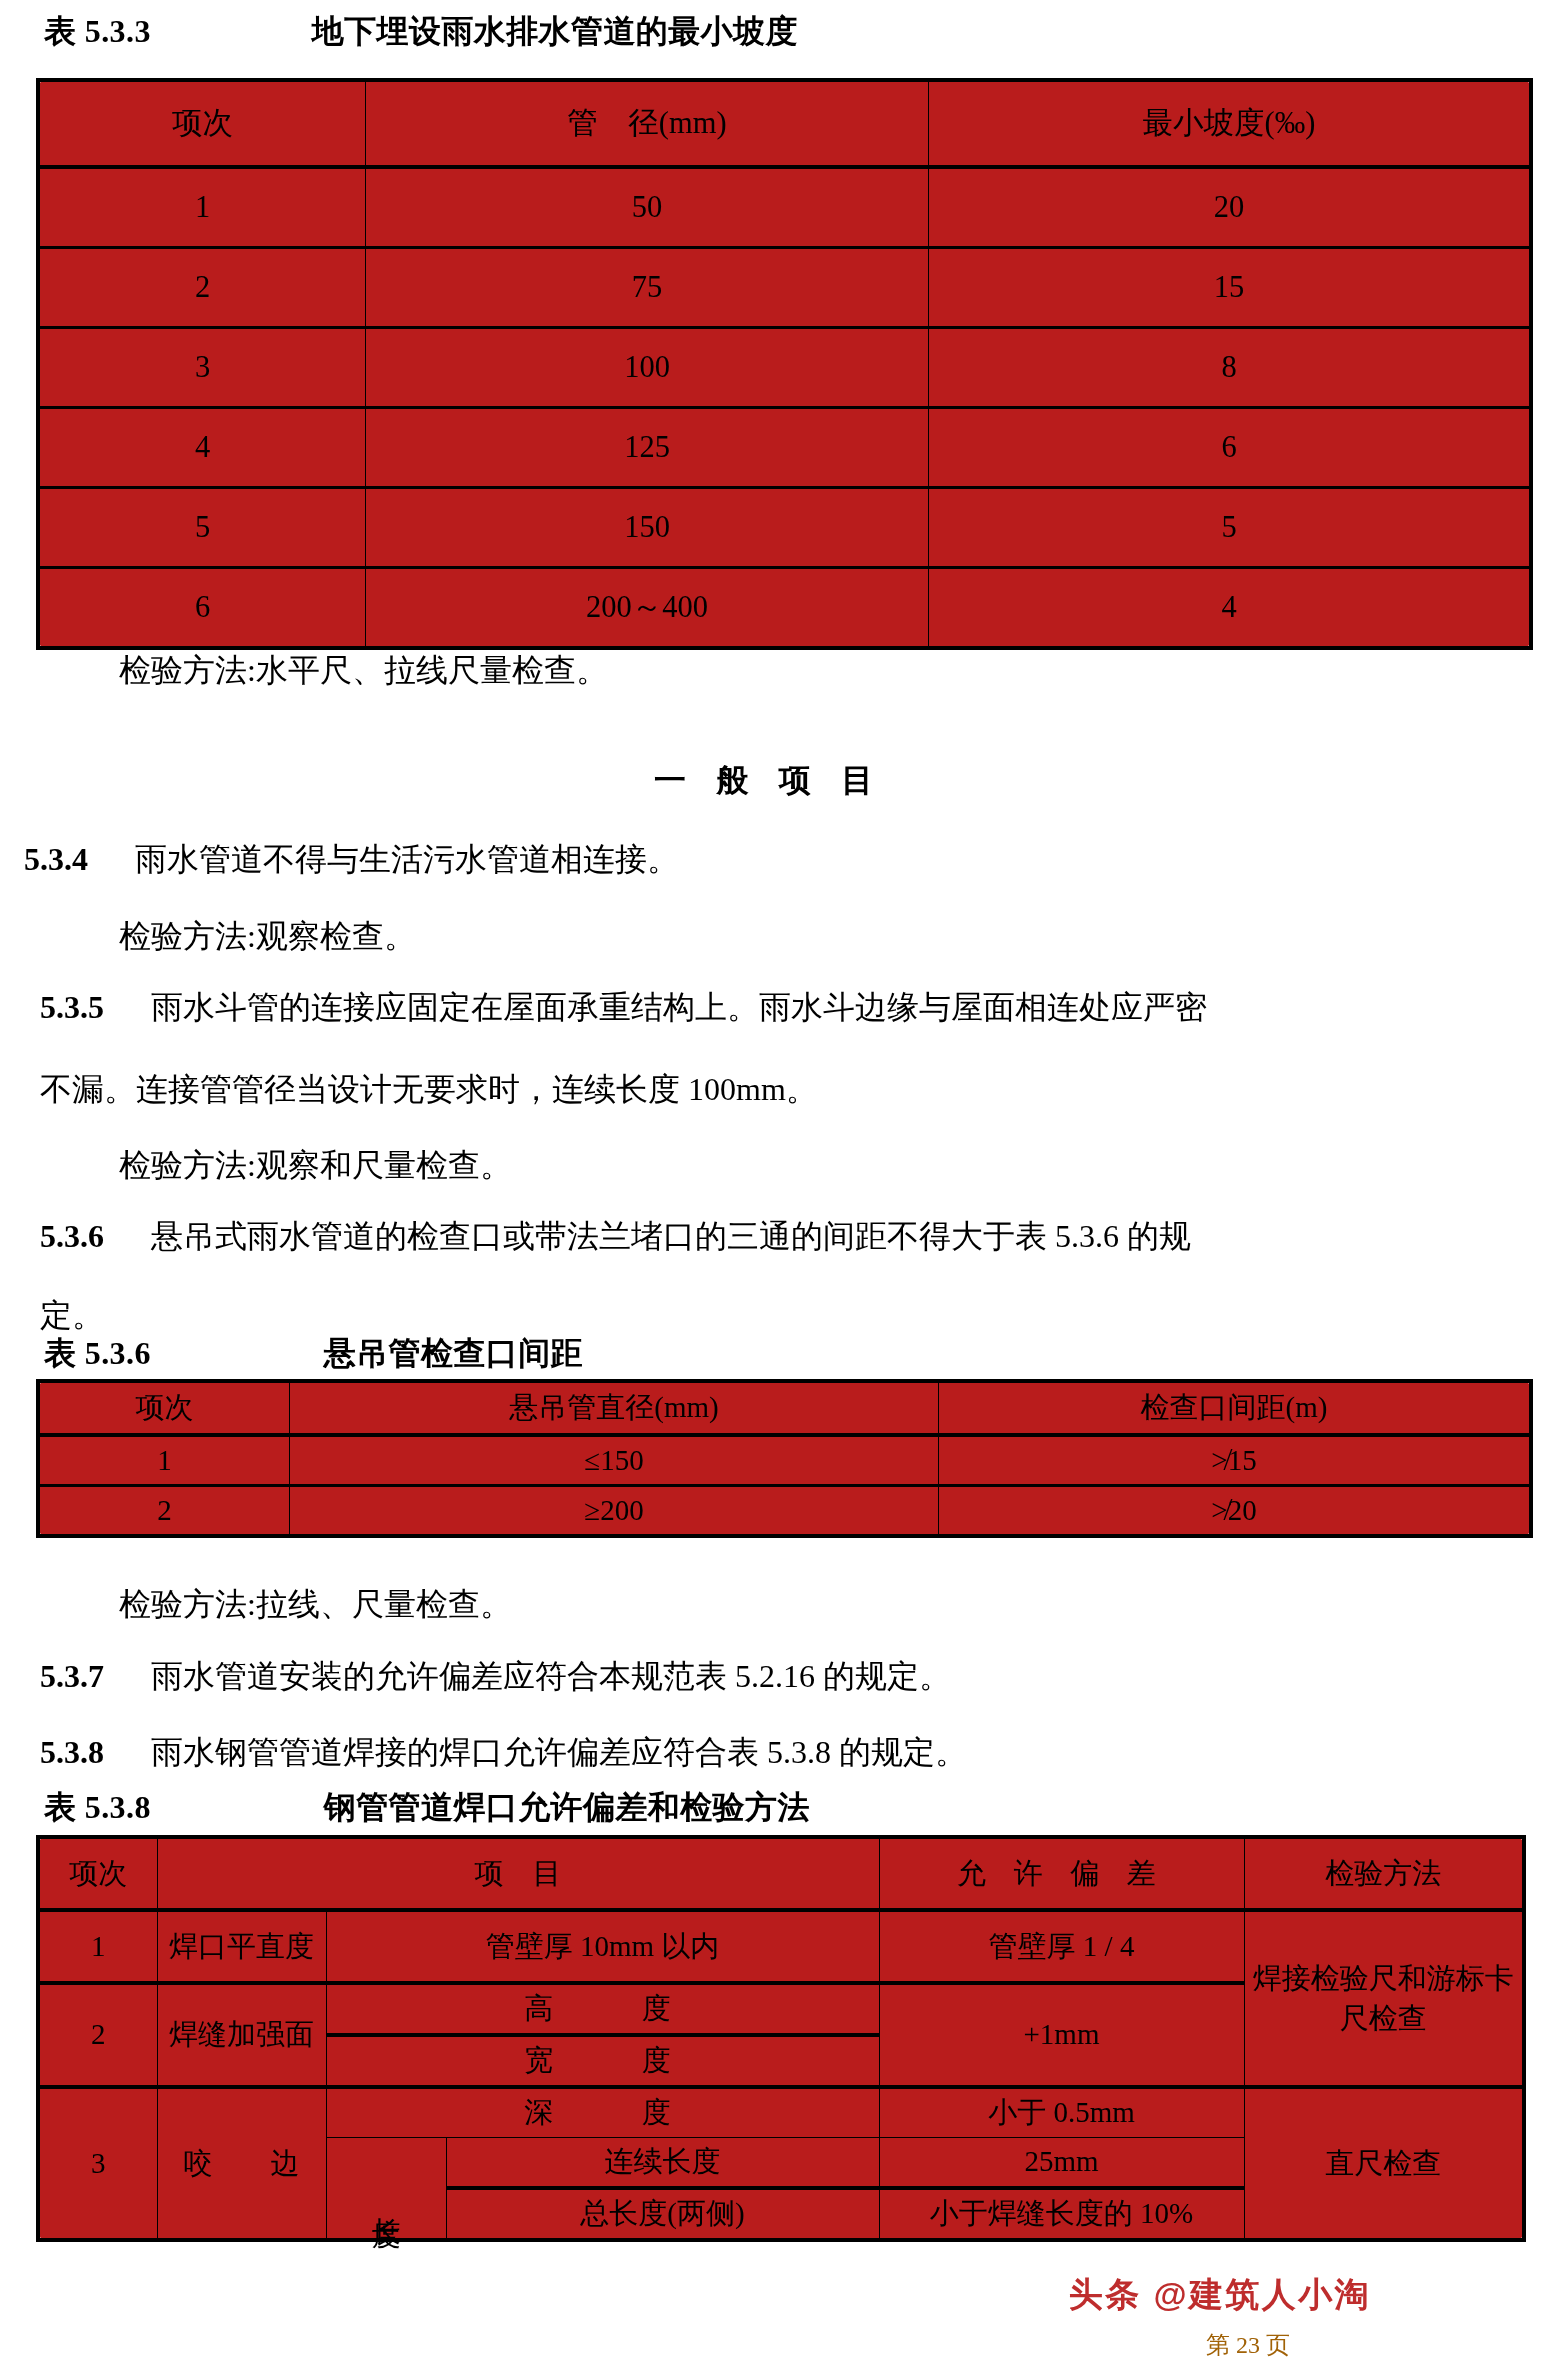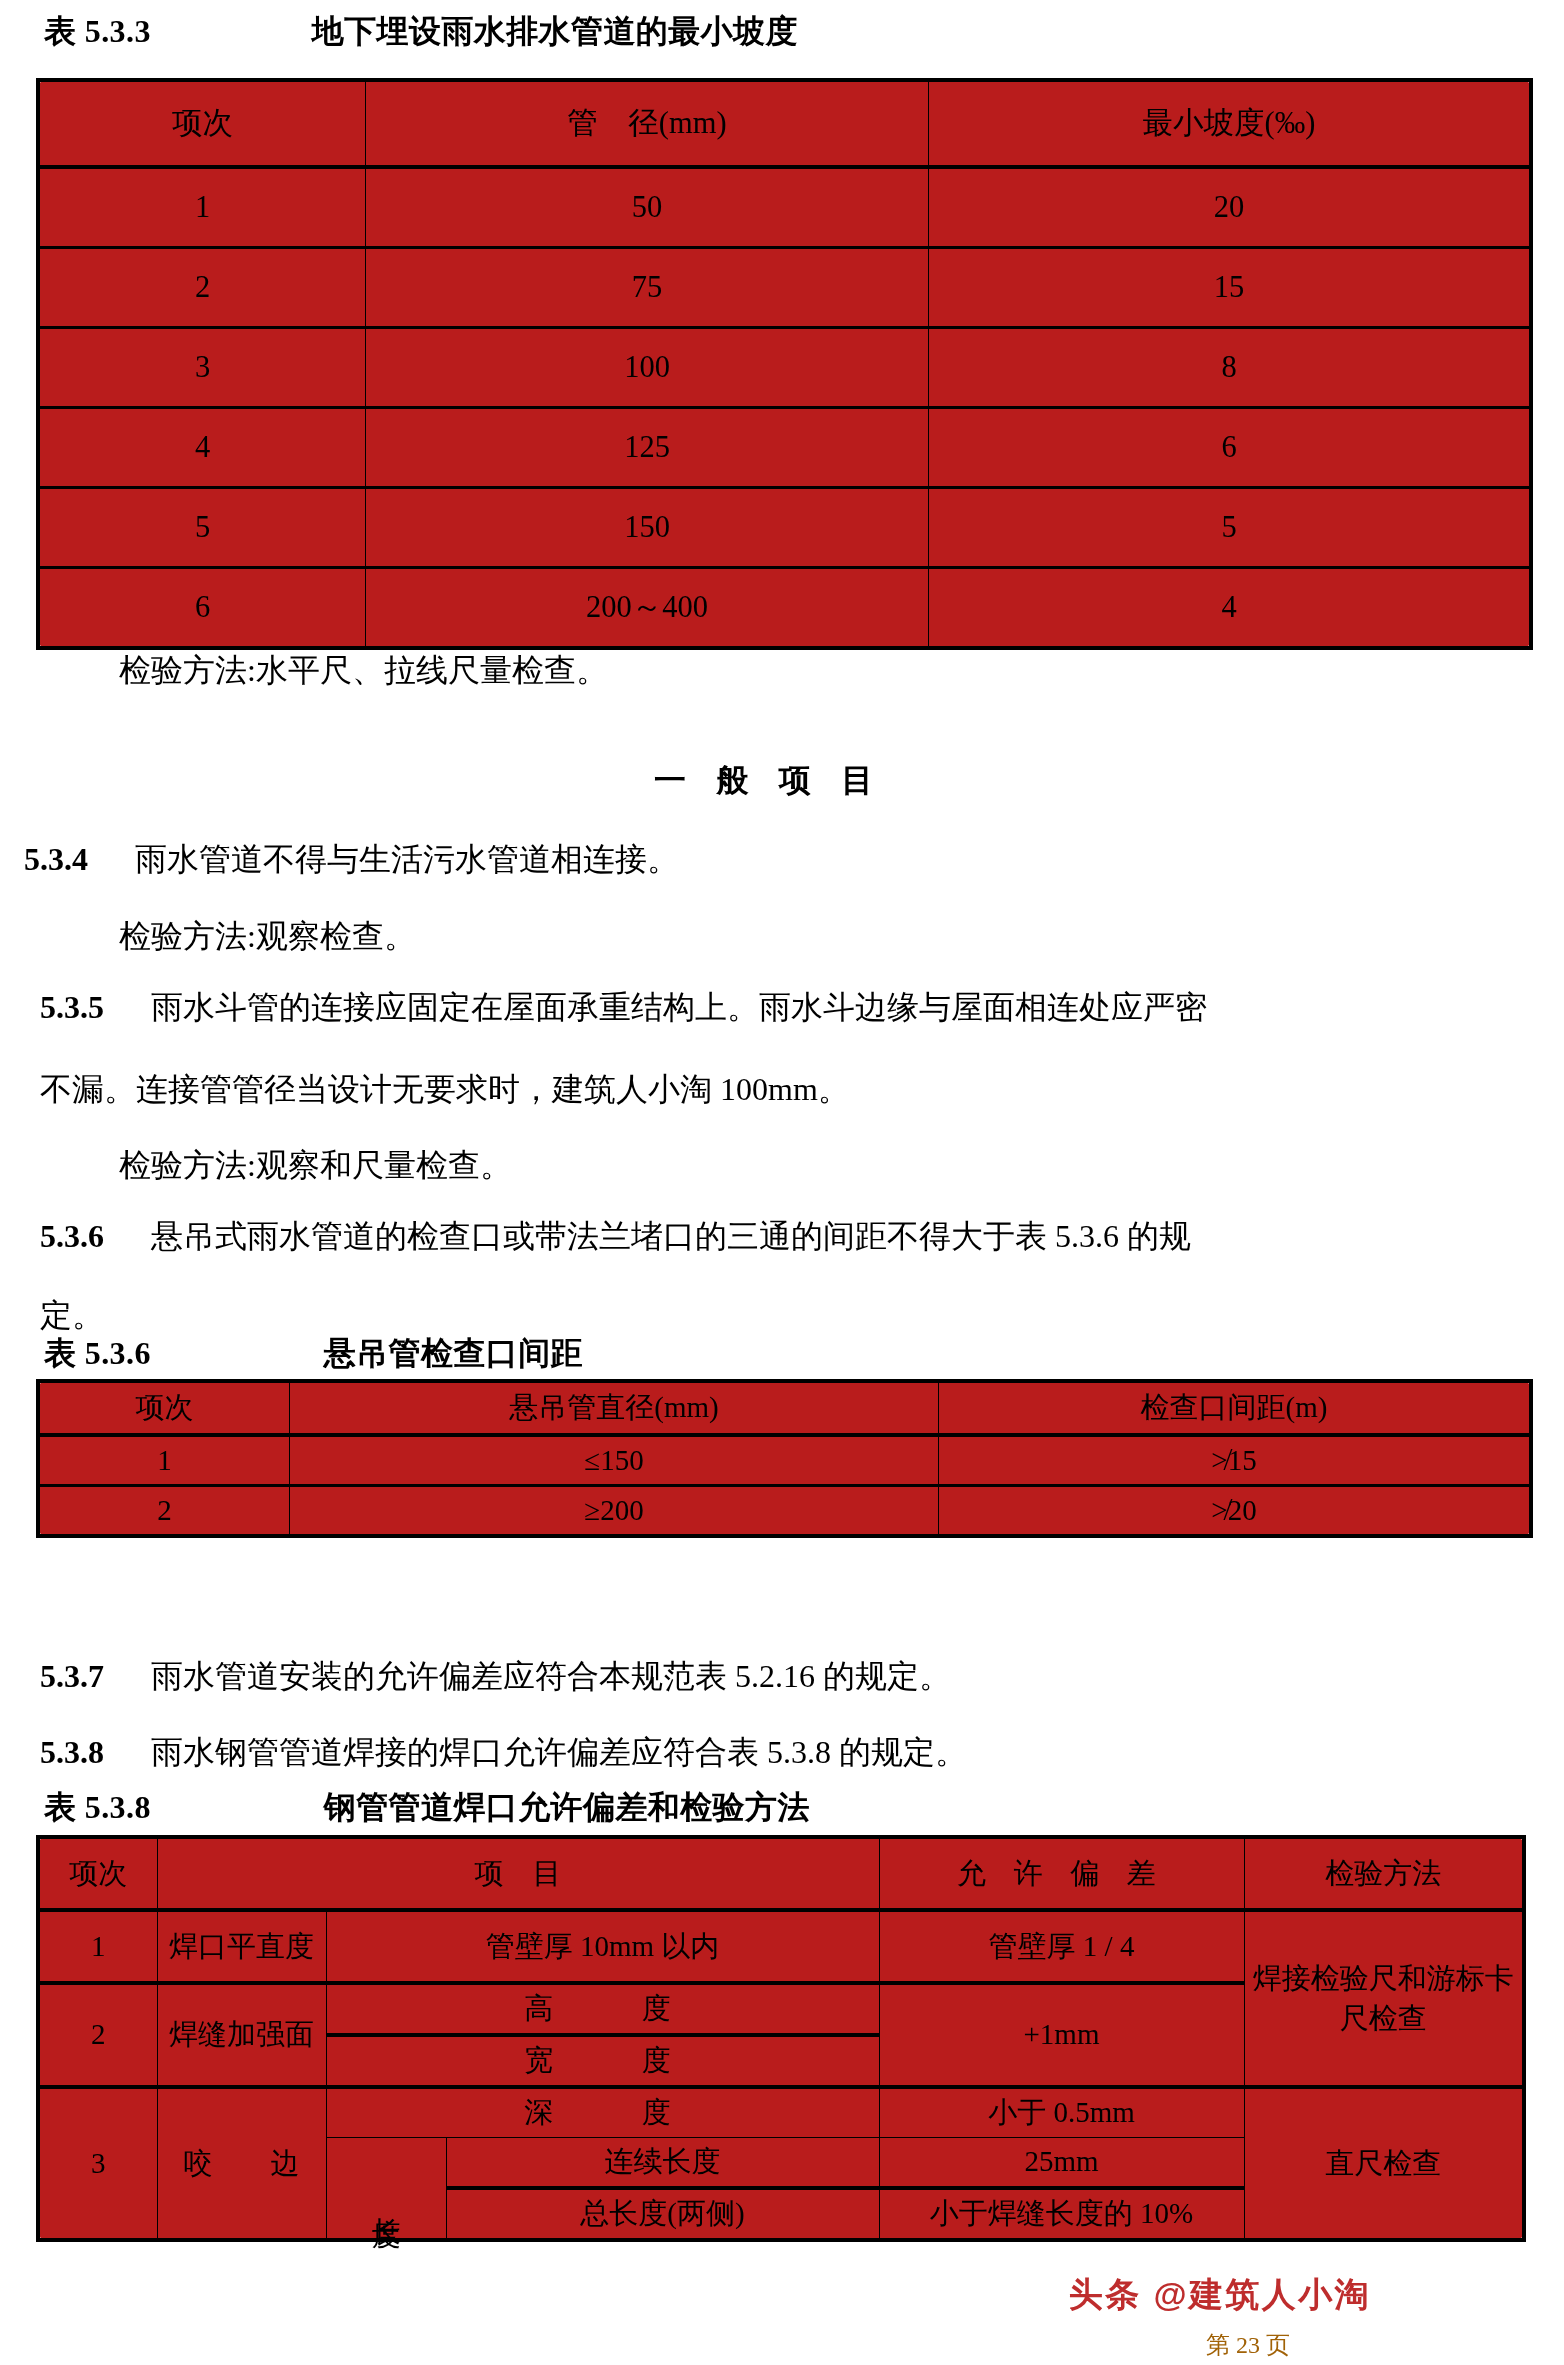--- a/index.html
+++ b/index.html
@@ -222,21 +222,21 @@
 
   <div class="para" style="left:24px; top:843px;">
     <span class="clause-num">5.3.4</span><span class="gap-md"></span><span>雨水管道不得与生活污水管道相连接。</span>
   </div>
 
   <div class="body-line" style="left:119px; top:915px;">检验方法:观察检查。</div>
 
   <div class="para" style="left:40px; top:991px;">
     <span class="clause-num">5.3.5</span><span class="gap-md"></span><span>雨水斗管的连接应固定在屋面承重结构上。雨水斗边缘与屋面相连处应严密</span>
   </div>
-  <div class="body-line" style="left:40px; top:1068px;">不漏。连接管管径当设计无要求时，建筑人小淘 100mm。</div>
+  <div class="body-line" style="left:40px; top:1068px;">不漏。连接管管径当设计无要求时，连续长度 100mm。</div>
 
   <div class="body-line" style="left:119px; top:1144px;">检验方法:观察和尺量检查。</div>
 
   <div class="para" style="left:40px; top:1220px;">
     <span class="clause-num">5.3.6</span><span class="gap-md"></span><span>悬吊式雨水管道的检查口或带法兰堵口的三通的间距不得大于表 5.3.6 的规</span>
   </div>
   <div class="body-line" style="left:40px; top:1294px;">定。</div>
 
   <div class="caption-row" style="position:absolute; left:44px; top:1332px;">
     <span class="caption-num">表 5.3.6</span>
@@ -257,20 +257,21 @@
         <td>≯15</td>
       </tr>
       <tr>
         <td>2</td>
         <td>≥200</td>
         <td>≯20</td>
       </tr>
     </tbody>
   </table>
 
+  <div class="body-line" style="left:119px; top:1583px;">检验方法:拉线、尺量检查。</div>
 
   <div class="para" style="left:40px; top:1660px;">
     <span class="clause-num">5.3.7</span><span class="gap-md"></span><span>雨水管道安装的允许偏差应符合本规范表 5.2.16 的规定。</span>
   </div>
 
   <div class="para" style="left:40px; top:1736px;">
     <span class="clause-num">5.3.8</span><span class="gap-md"></span><span>雨水钢管管道焊接的焊口允许偏差应符合表 5.3.8 的规定。</span>
   </div>
 
   <div class="caption-row" style="position:absolute; left:44px; top:1786px;">

